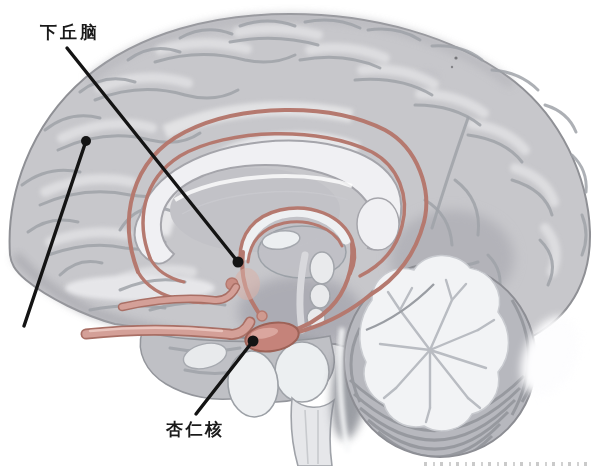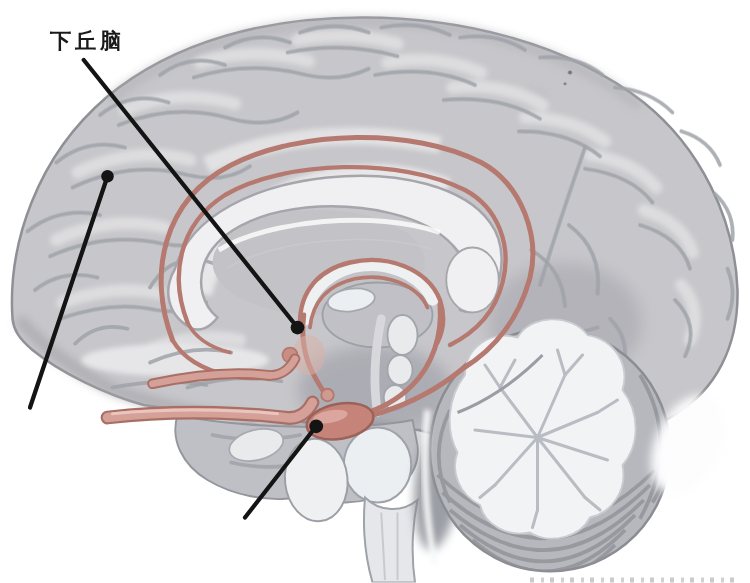--- a/index.html
+++ b/index.html
@@ -258,16 +258,17 @@
     <line class="ptr" x1="86" y1="141" x2="24" y2="326"></line>
     <circle class="ptrdot" cx="86" cy="141" r="5"></circle>
   </g>
   <g>
     <line class="ptr" x1="253" y1="341" x2="196" y2="414"></line>
     <circle class="ptrdot" cx="253" cy="341" r="5.5"></circle>
   </g>
 </svg>
 
 <div class="brain-label label-hypothalamus">下丘脑</div>
+<div class="brain-label label-amygdala">杏仁核</div>
 
 <div class="watermark"></div>
 
 </div>
 
 </body></html>

